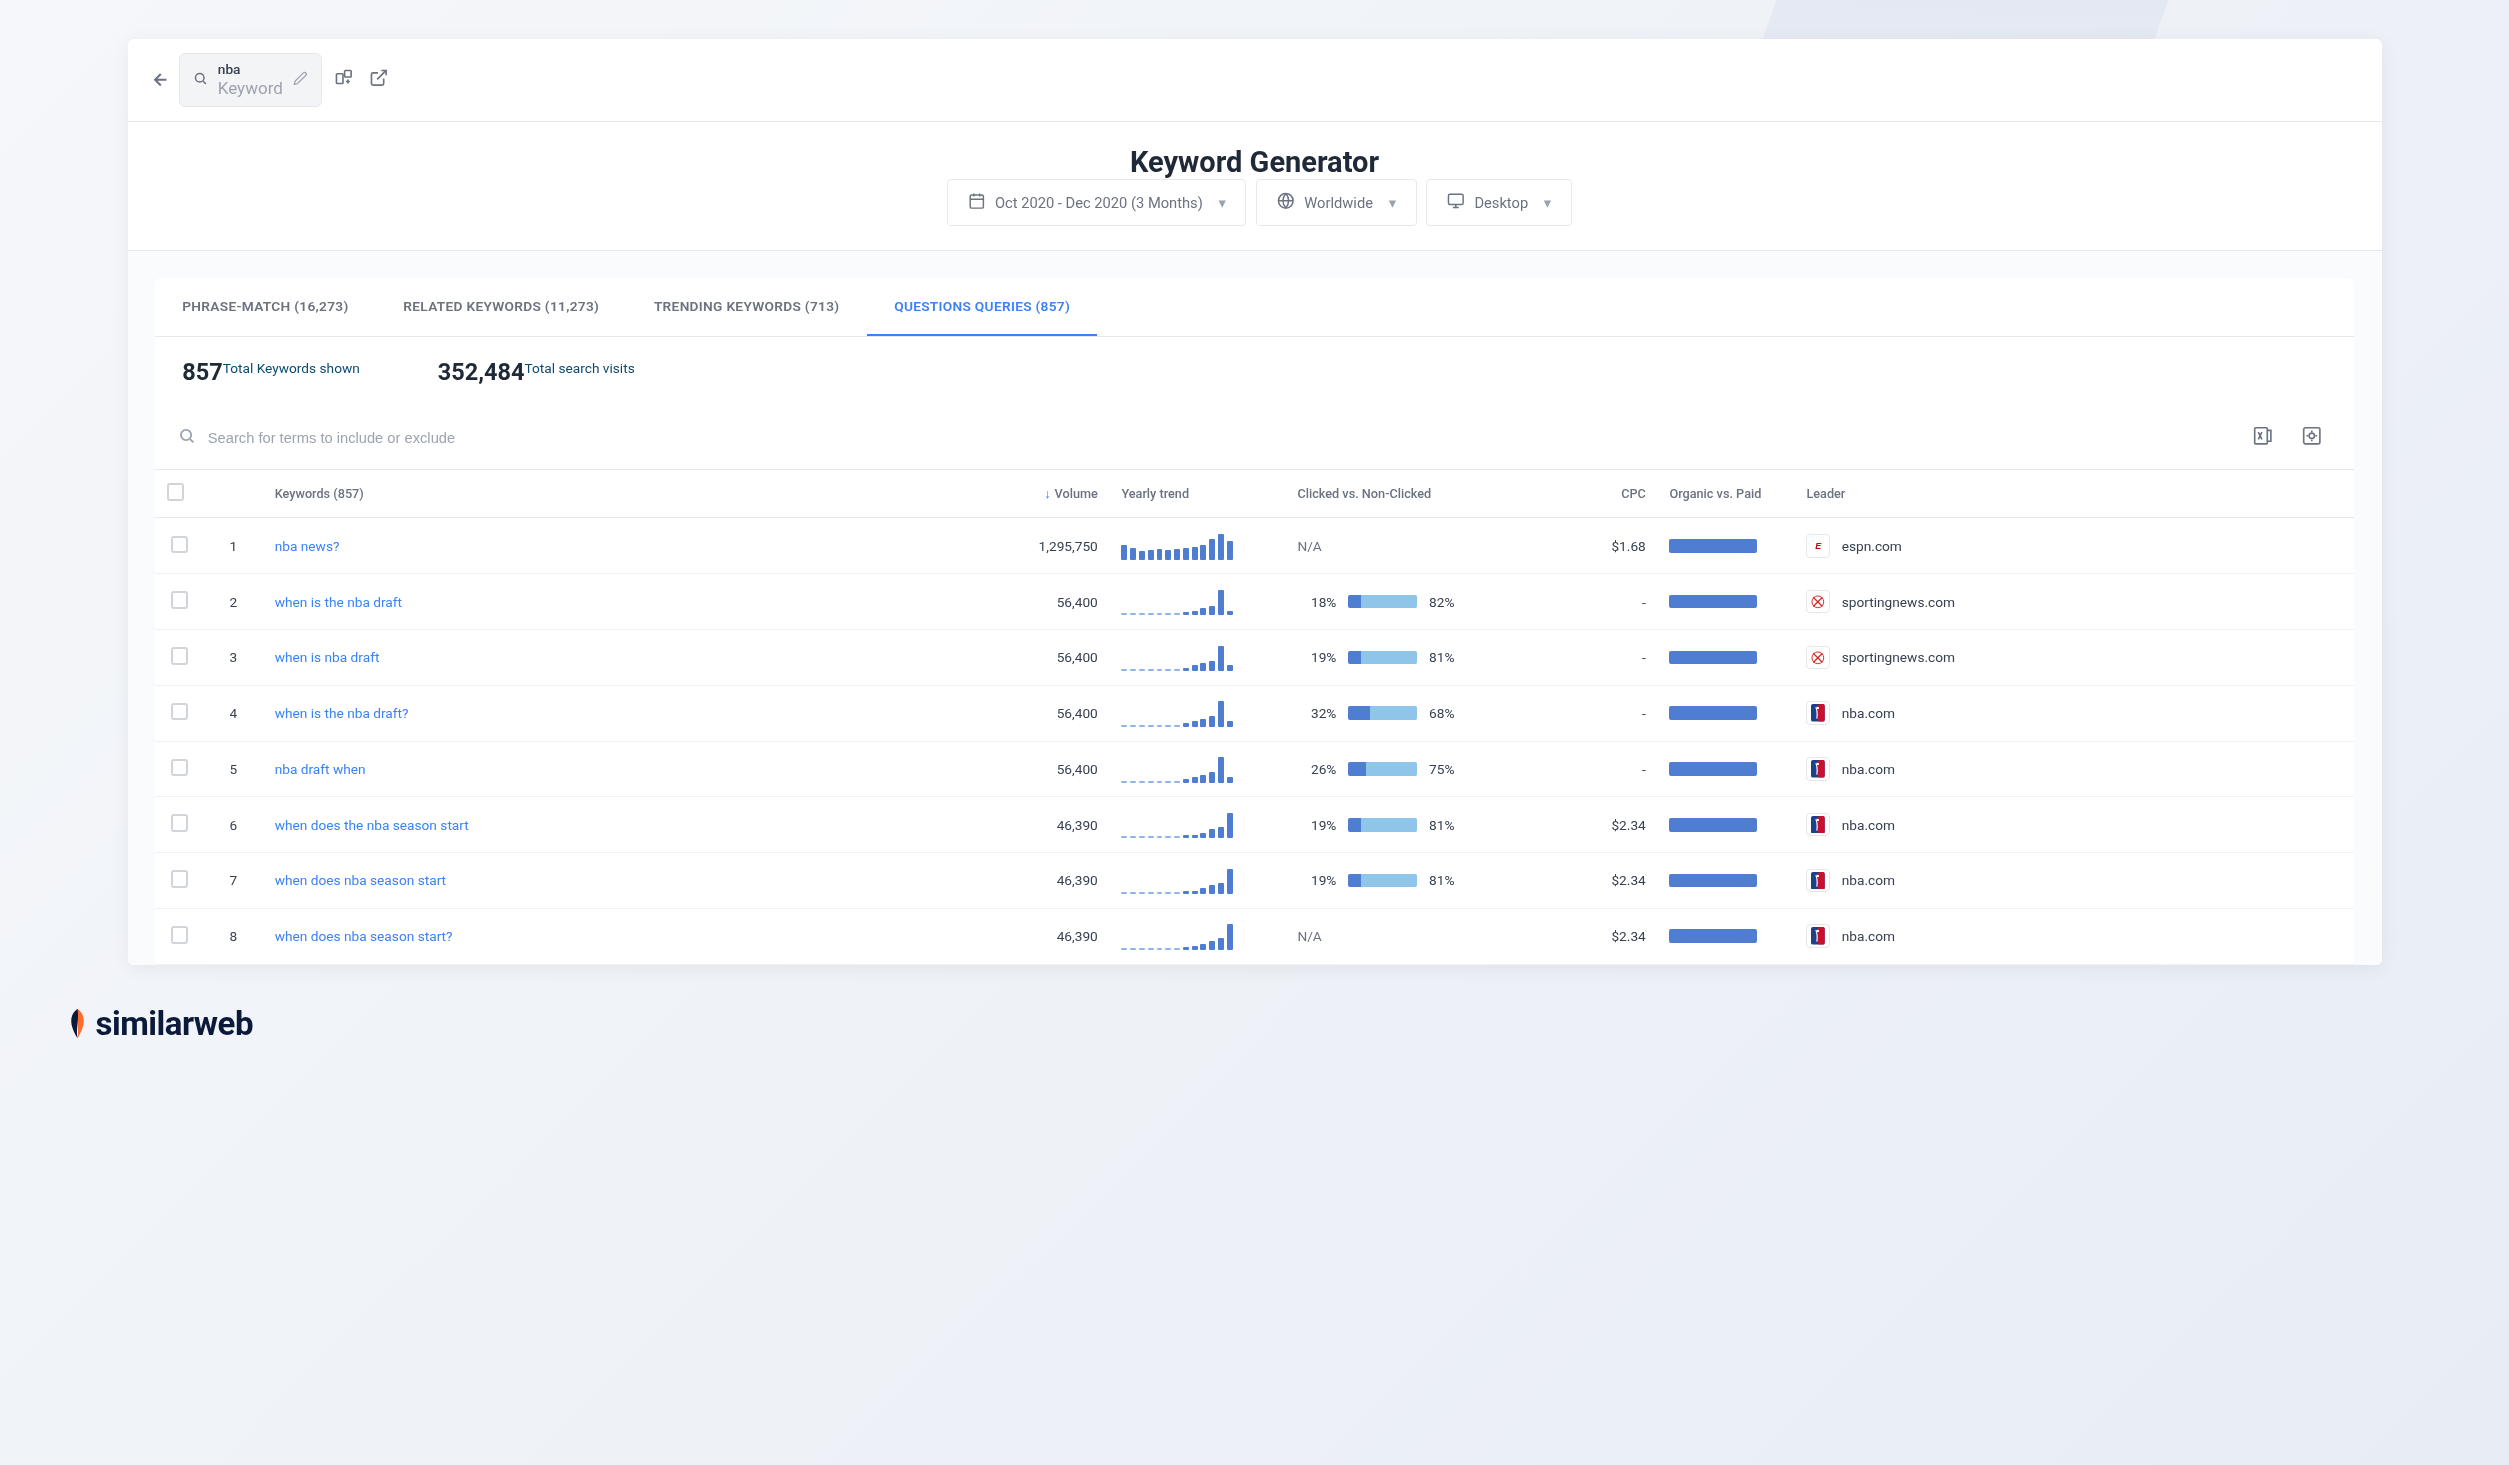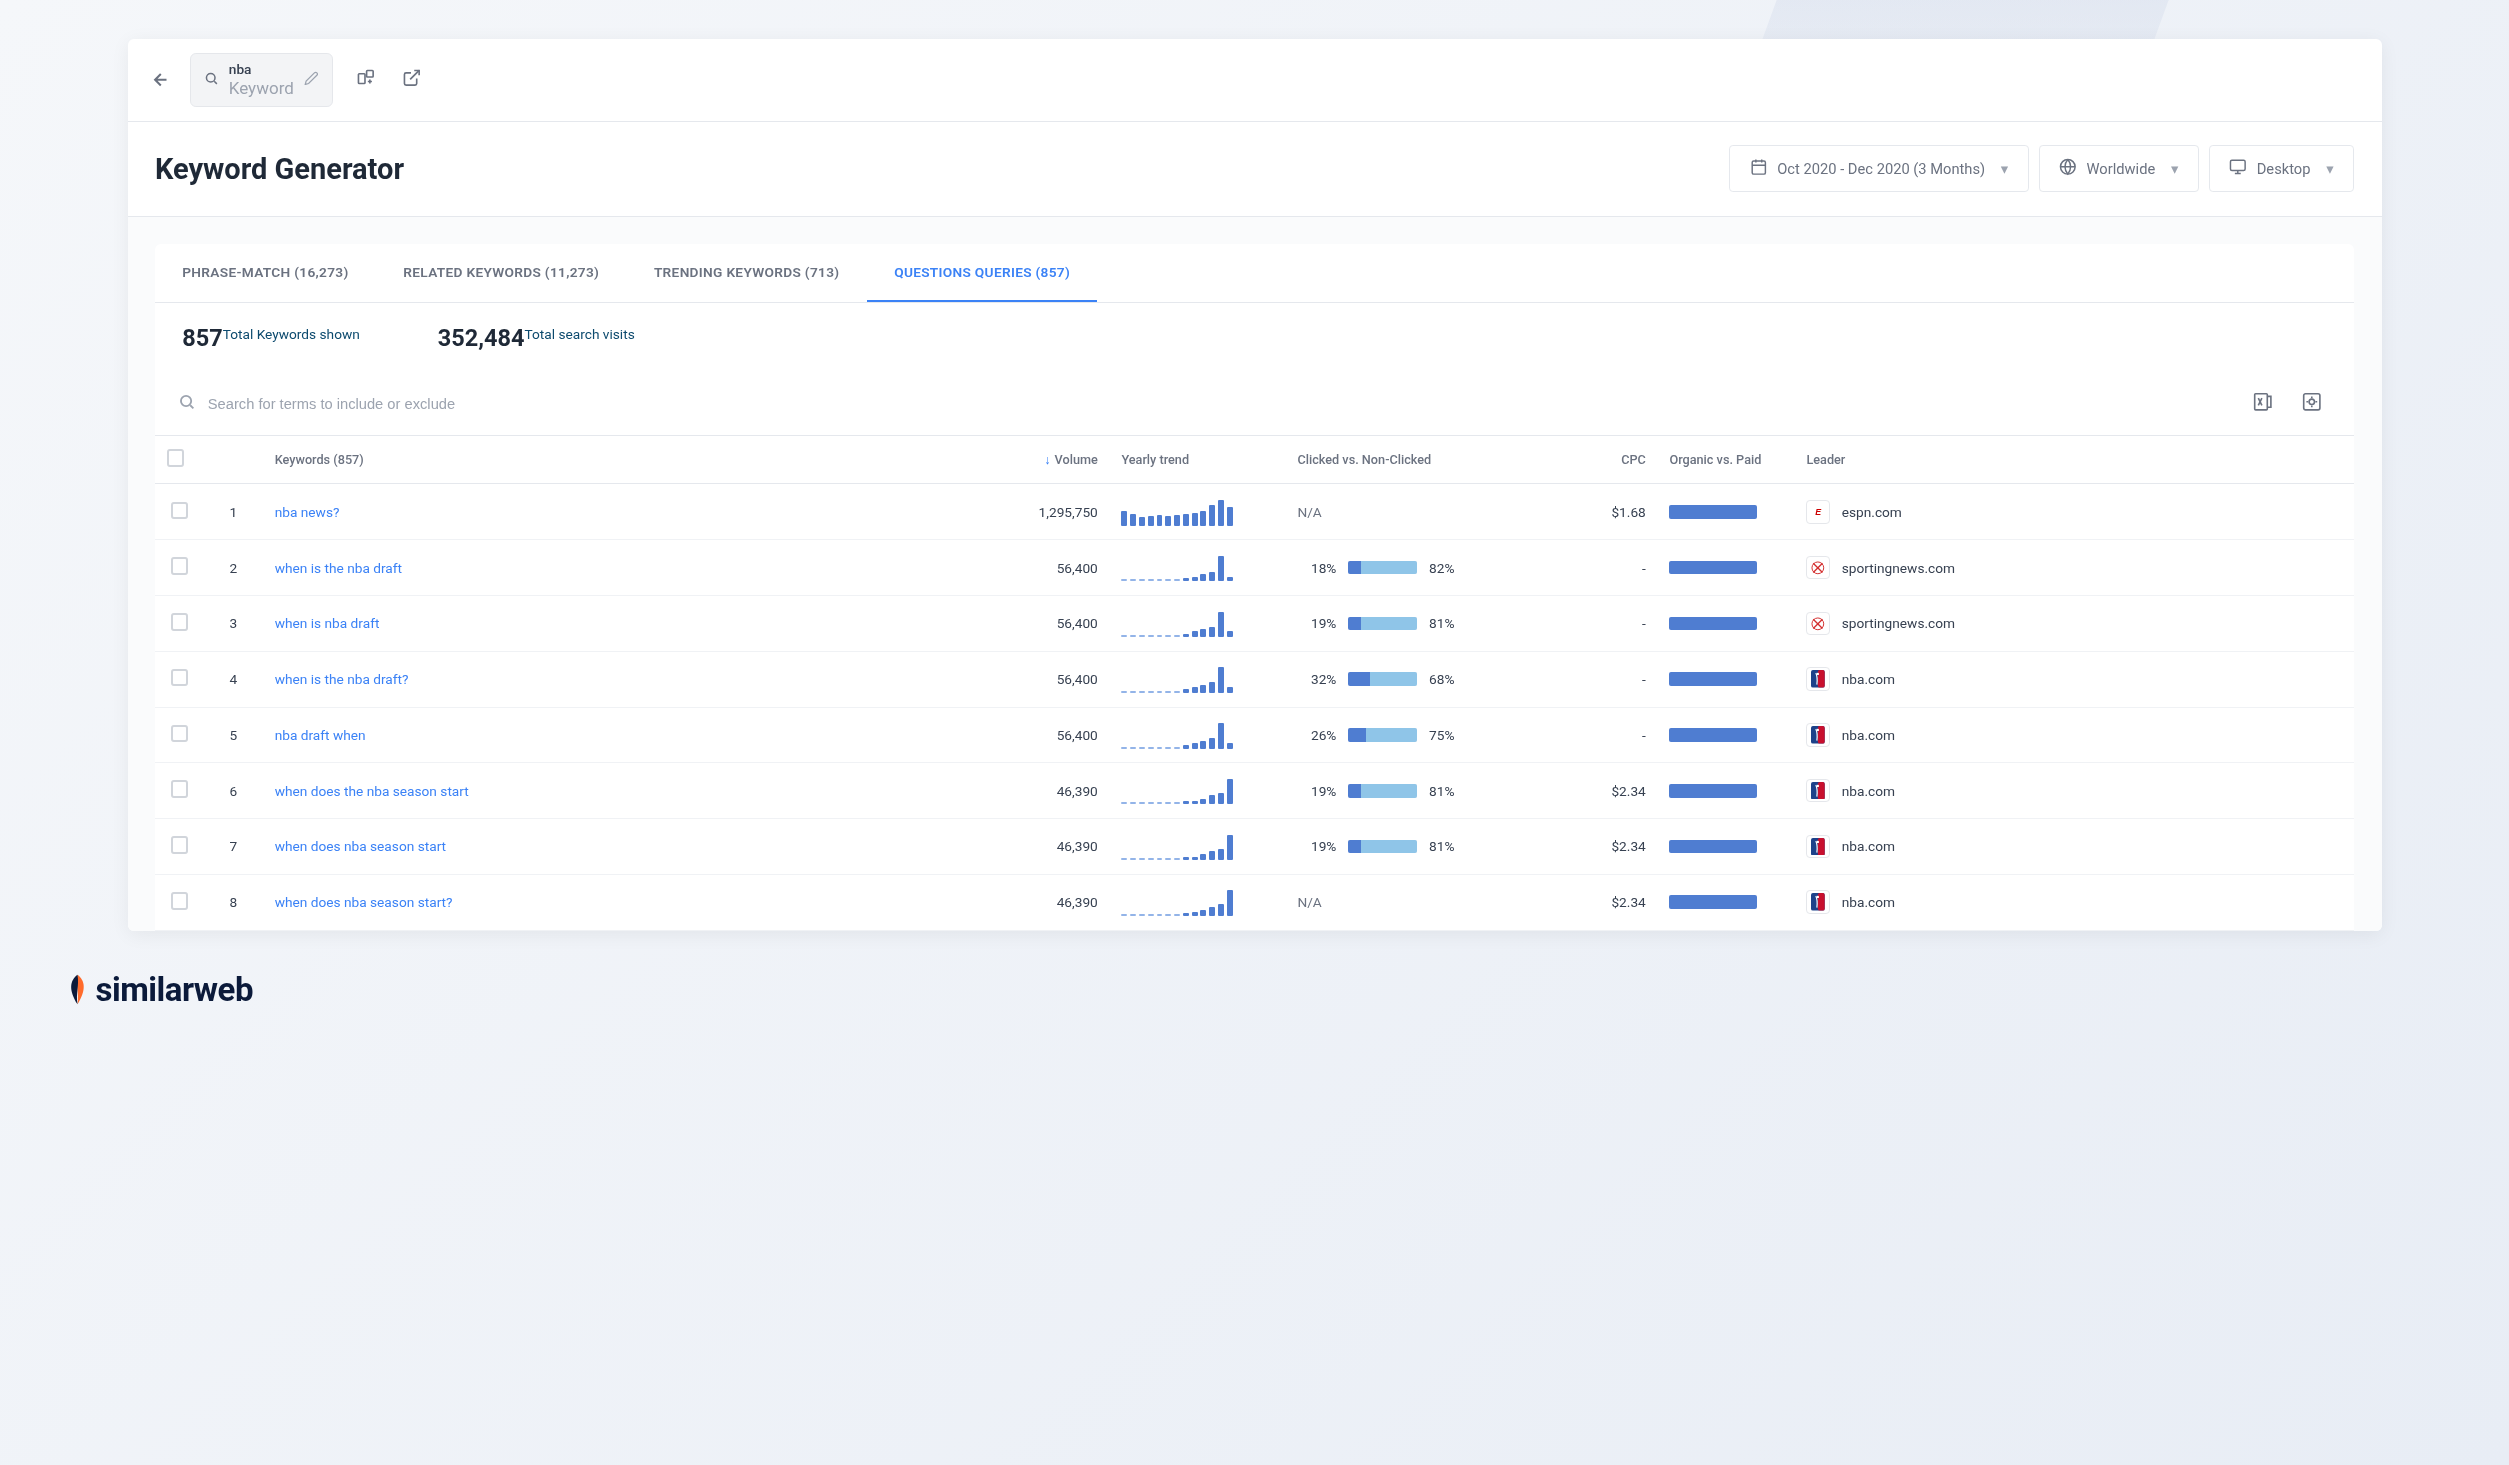--- a/index.html
+++ b/index.html
@@ -26,21 +26,21 @@
   background: #fff;
   border-radius: 5.9px;
   box-shadow: 0 3.9px 19.6px rgba(0,0,0,0.06);
   position: relative;
   z-index: 1;
   overflow: hidden;
 }
 .top-bar {
   display: flex;
   align-items: center;
-  gap: 19px;
+  gap: 8px;
   padding: 13.7px 23.5px;
   border-bottom: 1px solid #e5e8ed;
 }
 .back-btn {
   color: #6b7280;
   cursor: pointer;
   display: flex;
   align-items: center;
 }
 .keyword-pill {
@@ -58,20 +58,21 @@
 .pill-type { font-size: 17px; color: #9ca3af; }
 .pill-edit { color: #9ca3af; cursor: pointer; }
 .top-icon { color: #6b7280; cursor: pointer; padding: 3.9px; }
 
 .header-row {
   display: flex;
   align-items: center;
   justify-content: space-between;
   padding: 23.5px 27.4px;
   border-bottom: 1px solid #e5e8ed;
+  flex-direction: column;
 }
 .page-title {
   font-size: 29px;
   font-weight: 700;
   color: #1f2937;
 }
 .filter-group { display: flex; gap: 0; }
 .filter-chip {
   display: flex;
   align-items: center;

